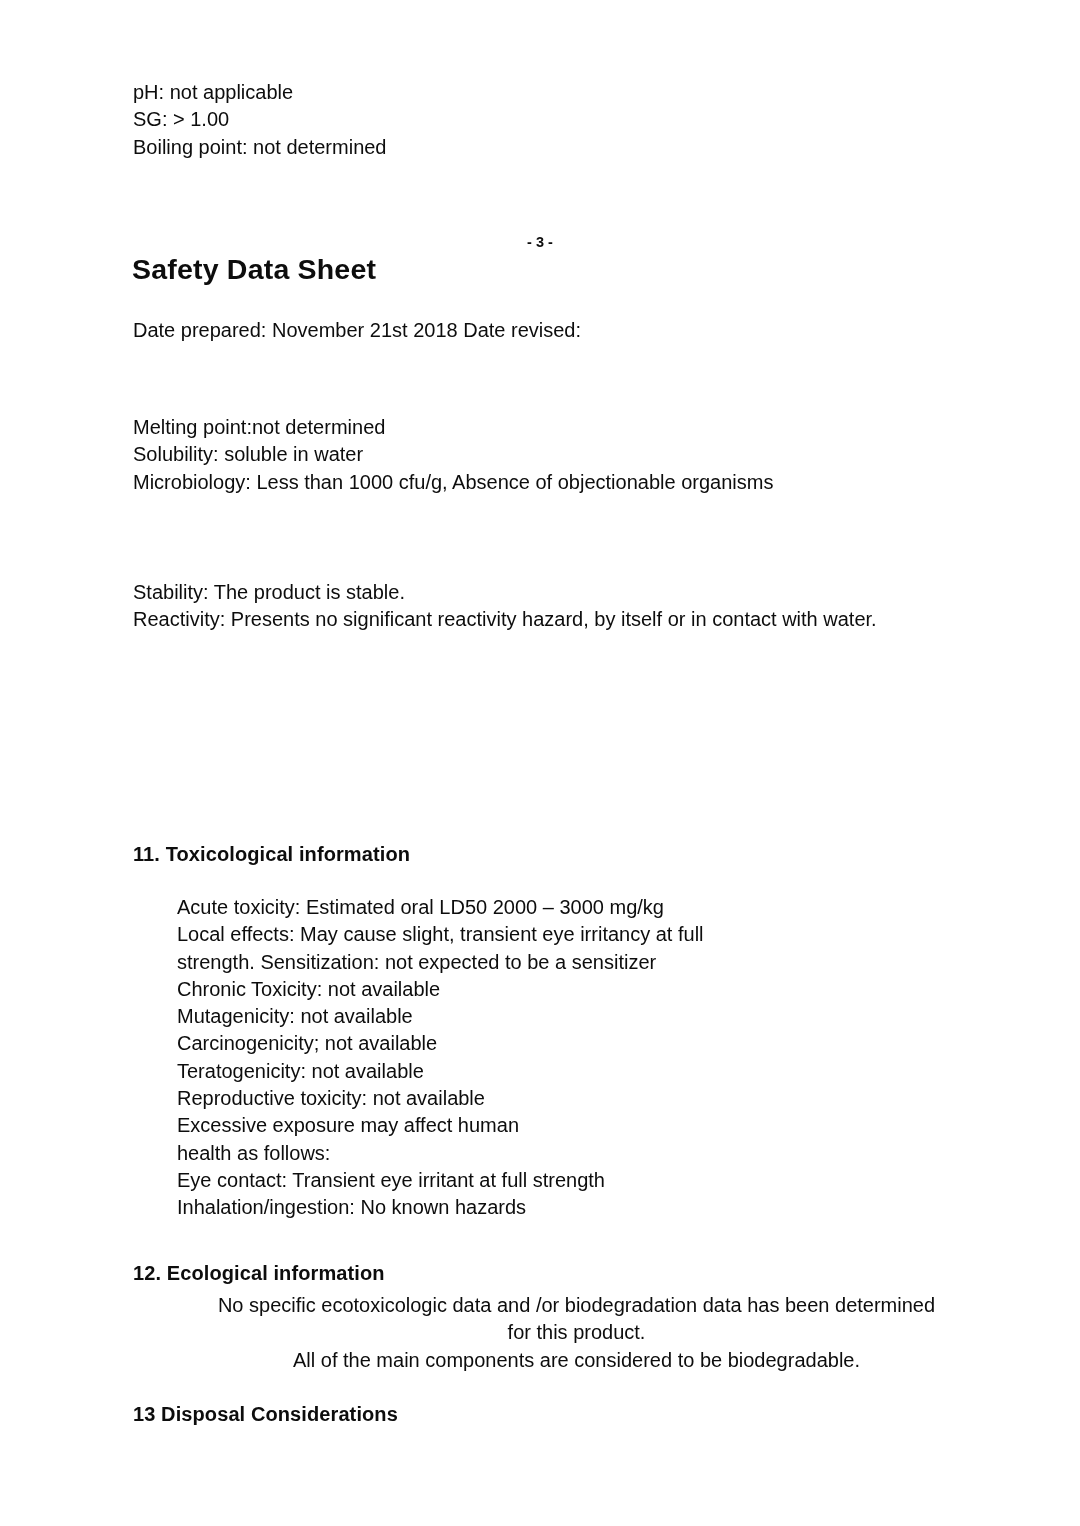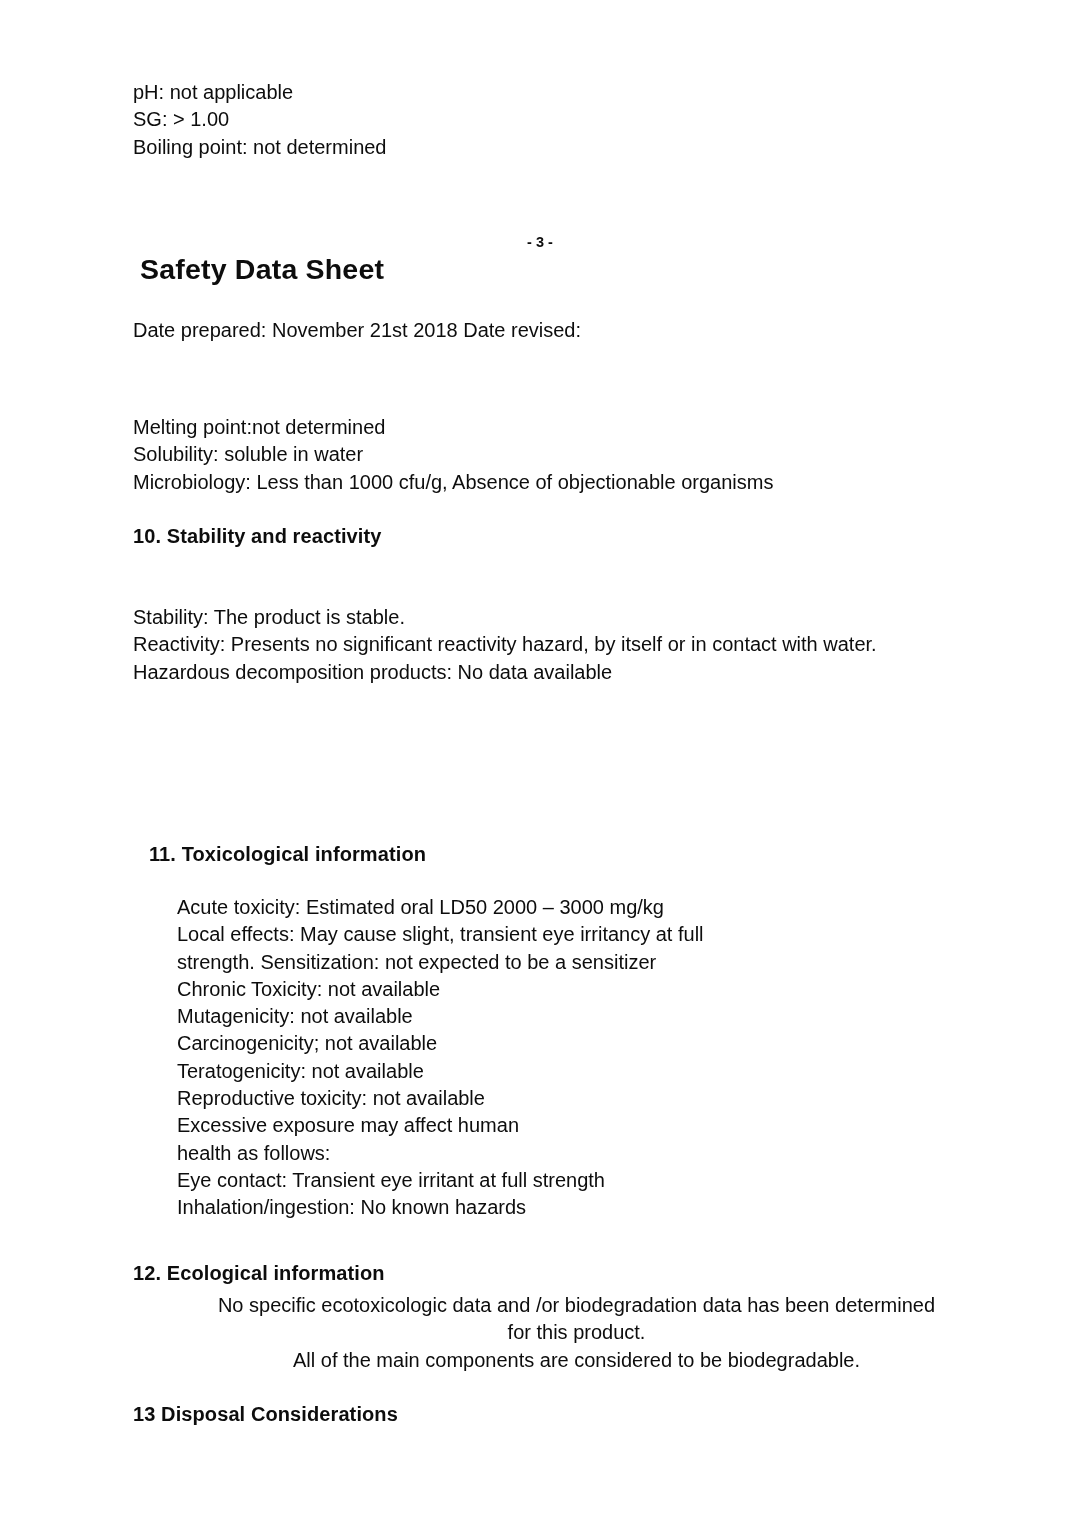--- a/index.html
+++ b/index.html
@@ -23,38 +23,38 @@
     top: 233px;
     left: 0;
     width: 100%;
     text-align: center;
     font-weight: bold;
     font-size: 14.5px;
     line-height: 19px;
   }
   .doc-title {
     position: absolute;
-    left: 140px;
+    left: 132px;
     top: 252px;
     font-size: 28.5px;
     font-weight: bold;
     line-height: 34px;
     letter-spacing: 0.2px;
   }
   .date-line { position: absolute; left: 133px; top: 317px; }
   .physical-block { top: 414px; }
   .section-heading {
     position: absolute;
     left: 133px;
     font-weight: bold;
     letter-spacing: 0.1px;
   }
   .h10 { top: 523px; }
-  .s10 { top: 604px; }
-  .h11 { top: 841px; margin-left: 16px; }
+  .s10 { top: 579px; }
+  .h11 { top: 841px; }
   .s11 { top: 894px; margin-left: 44px; }
   .h12 { top: 1244px; margin-top: 16px; }
   .s12 { top: 1292px; text-align: center; }
   .h13 { top: 1401px; }
 </style>
 </head>
 <body>
 
 <div class="page">
 
@@ -69,26 +69,24 @@
   <div class="doc-title">Safety Data Sheet</div>
 
   <div class="date-line">Date prepared: November 21st 2018 Date revised:</div>
 
   <div class="block physical-block">
     <div class="line">Melting point:not determined</div>
     <div class="line">Solubility: soluble in water</div>
     <div class="line">Microbiology: Less than 1000 cfu/g, Absence of objectionable organisms</div>
   </div>
 
-  <div class="section-heading h10">10. Stability and reactivity</div>
 
   <div class="block s10">
     <div class="line">Stability: The product is stable.</div>
     <div class="line">Reactivity: Presents no significant reactivity hazard, by itself or in contact with water.</div>
-    <div class="line">Hazardous decomposition products: No data available</div>
   </div>
 
   <div class="section-heading h11">11. Toxicological information</div>
 
   <div class="block s11">
     <div class="line">Acute toxicity: Estimated oral LD50 2000 – 3000 mg/kg</div>
     <div class="line">Local effects: May cause slight, transient eye irritancy at full</div>
     <div class="line">strength. Sensitization: not expected to be a sensitizer</div>
     <div class="line">Chronic Toxicity: not available</div>
     <div class="line">Mutagenicity: not available</div>

